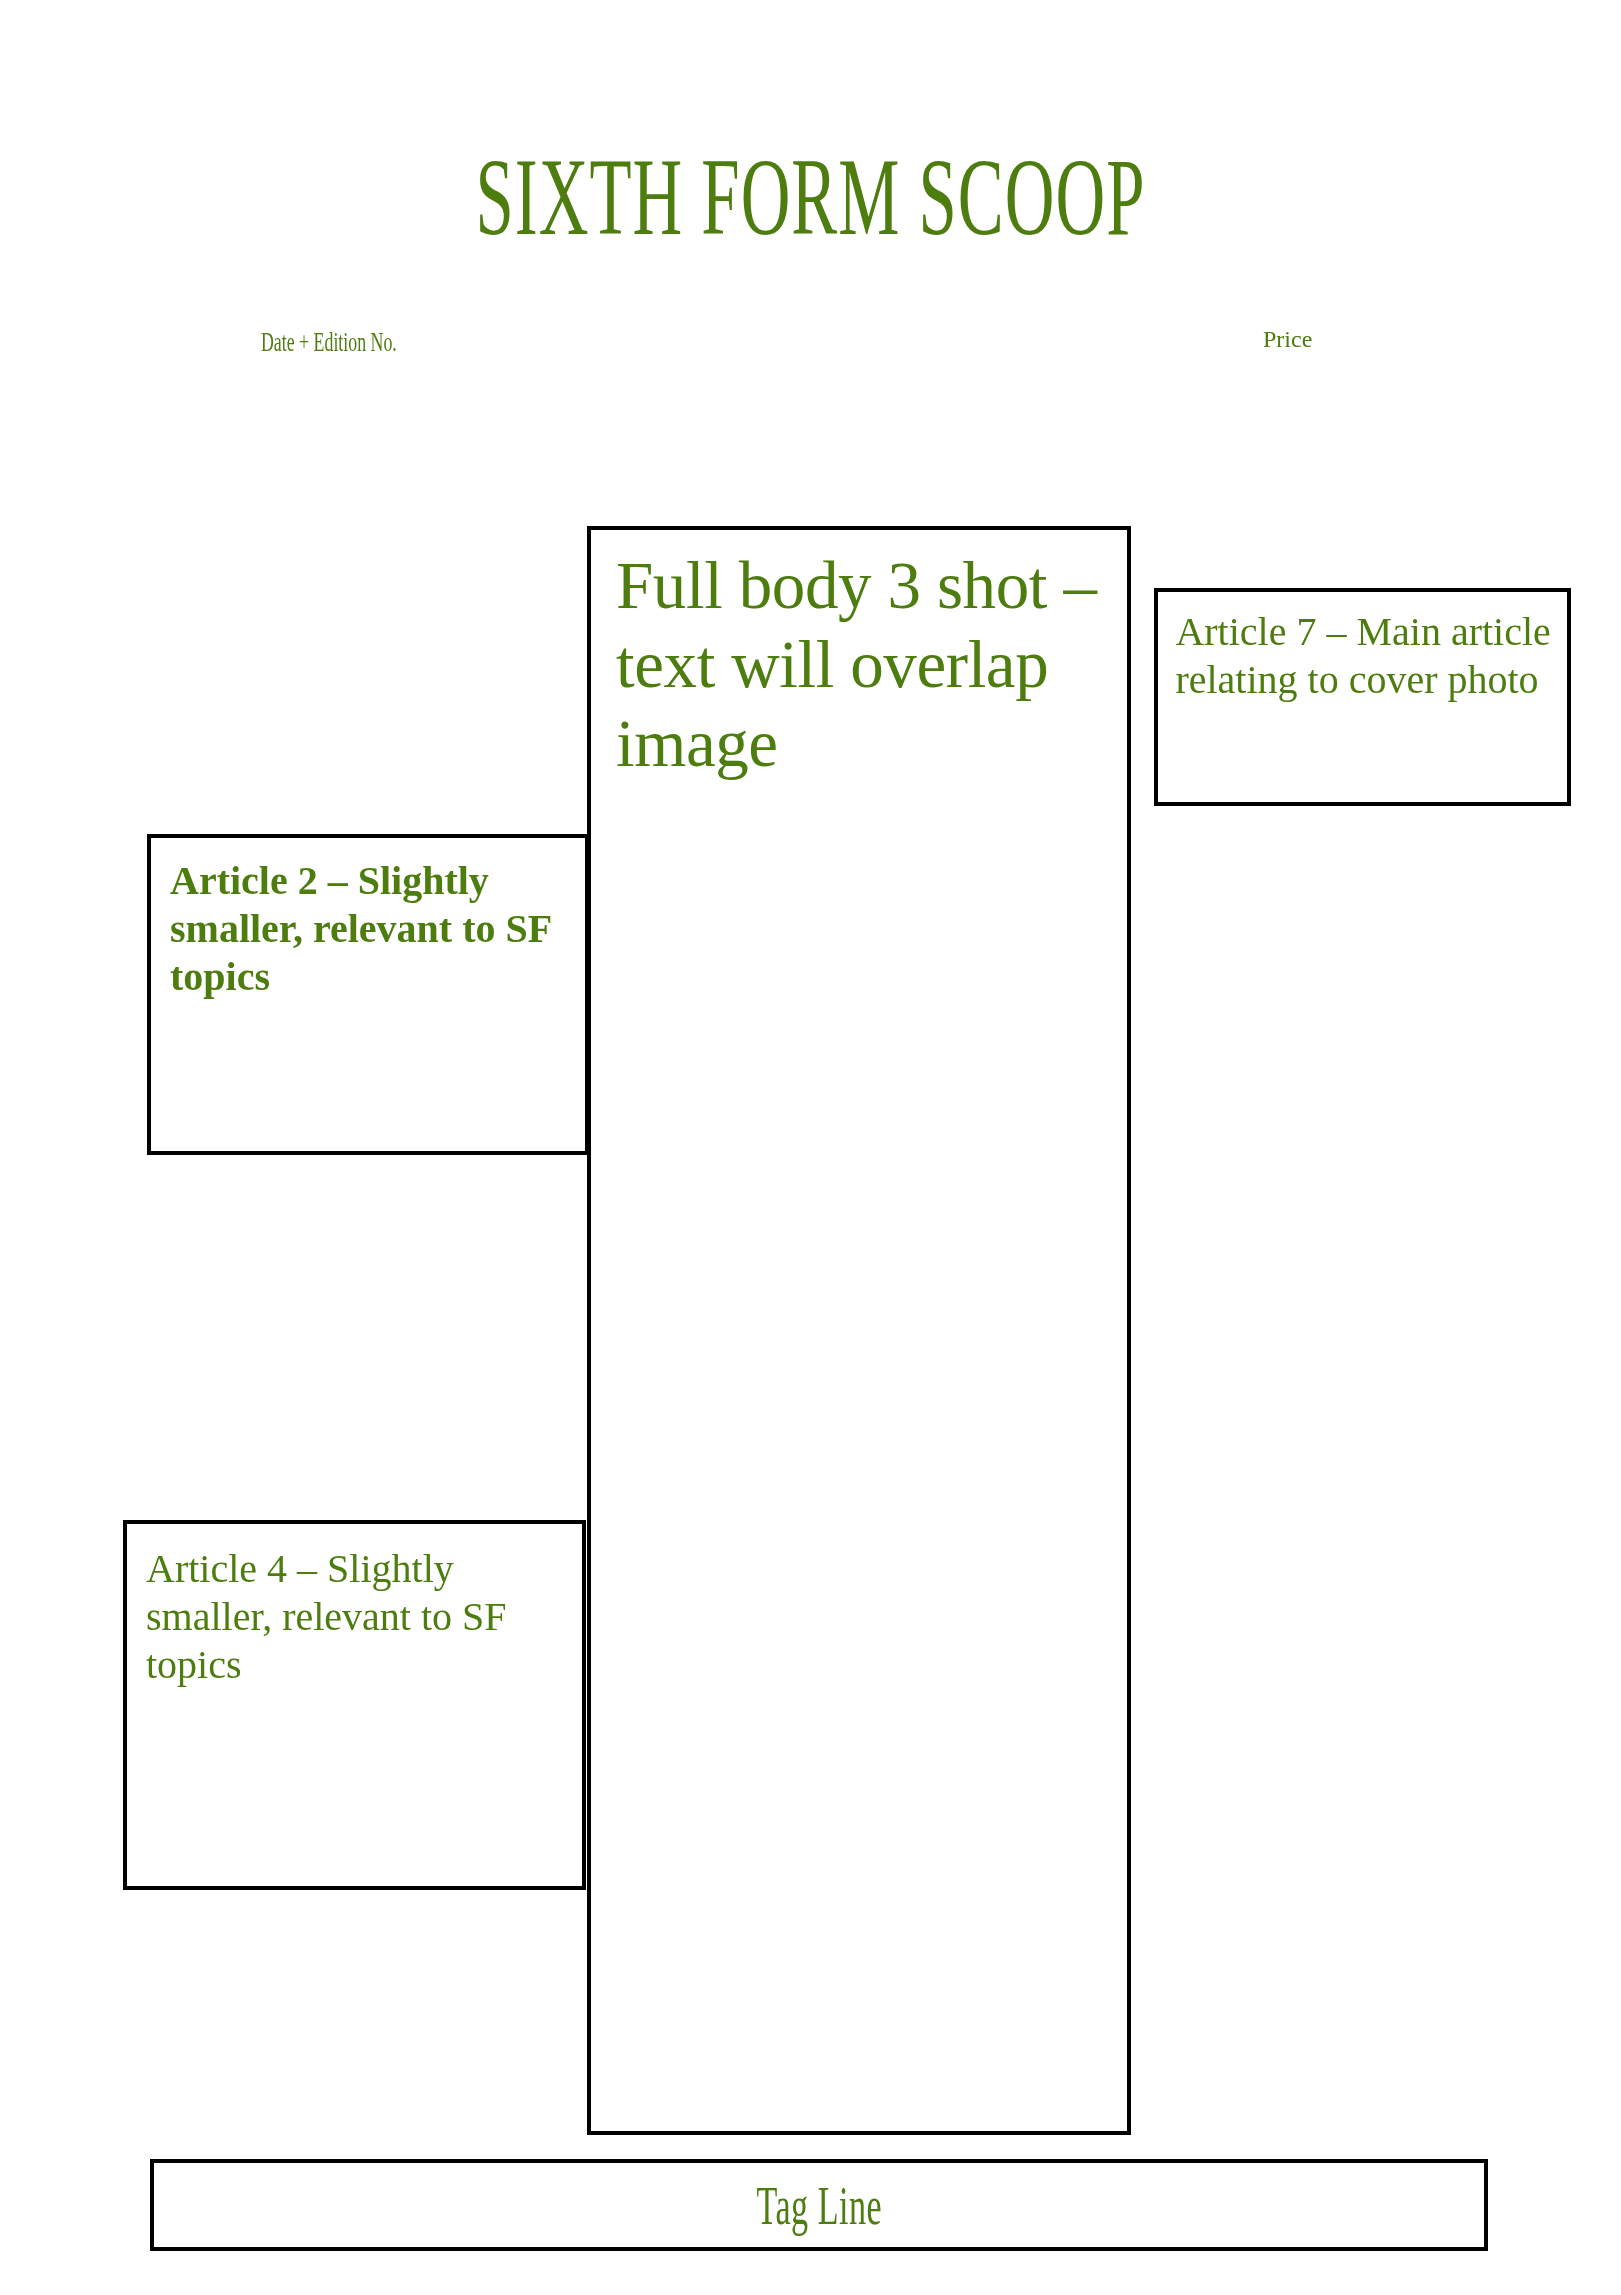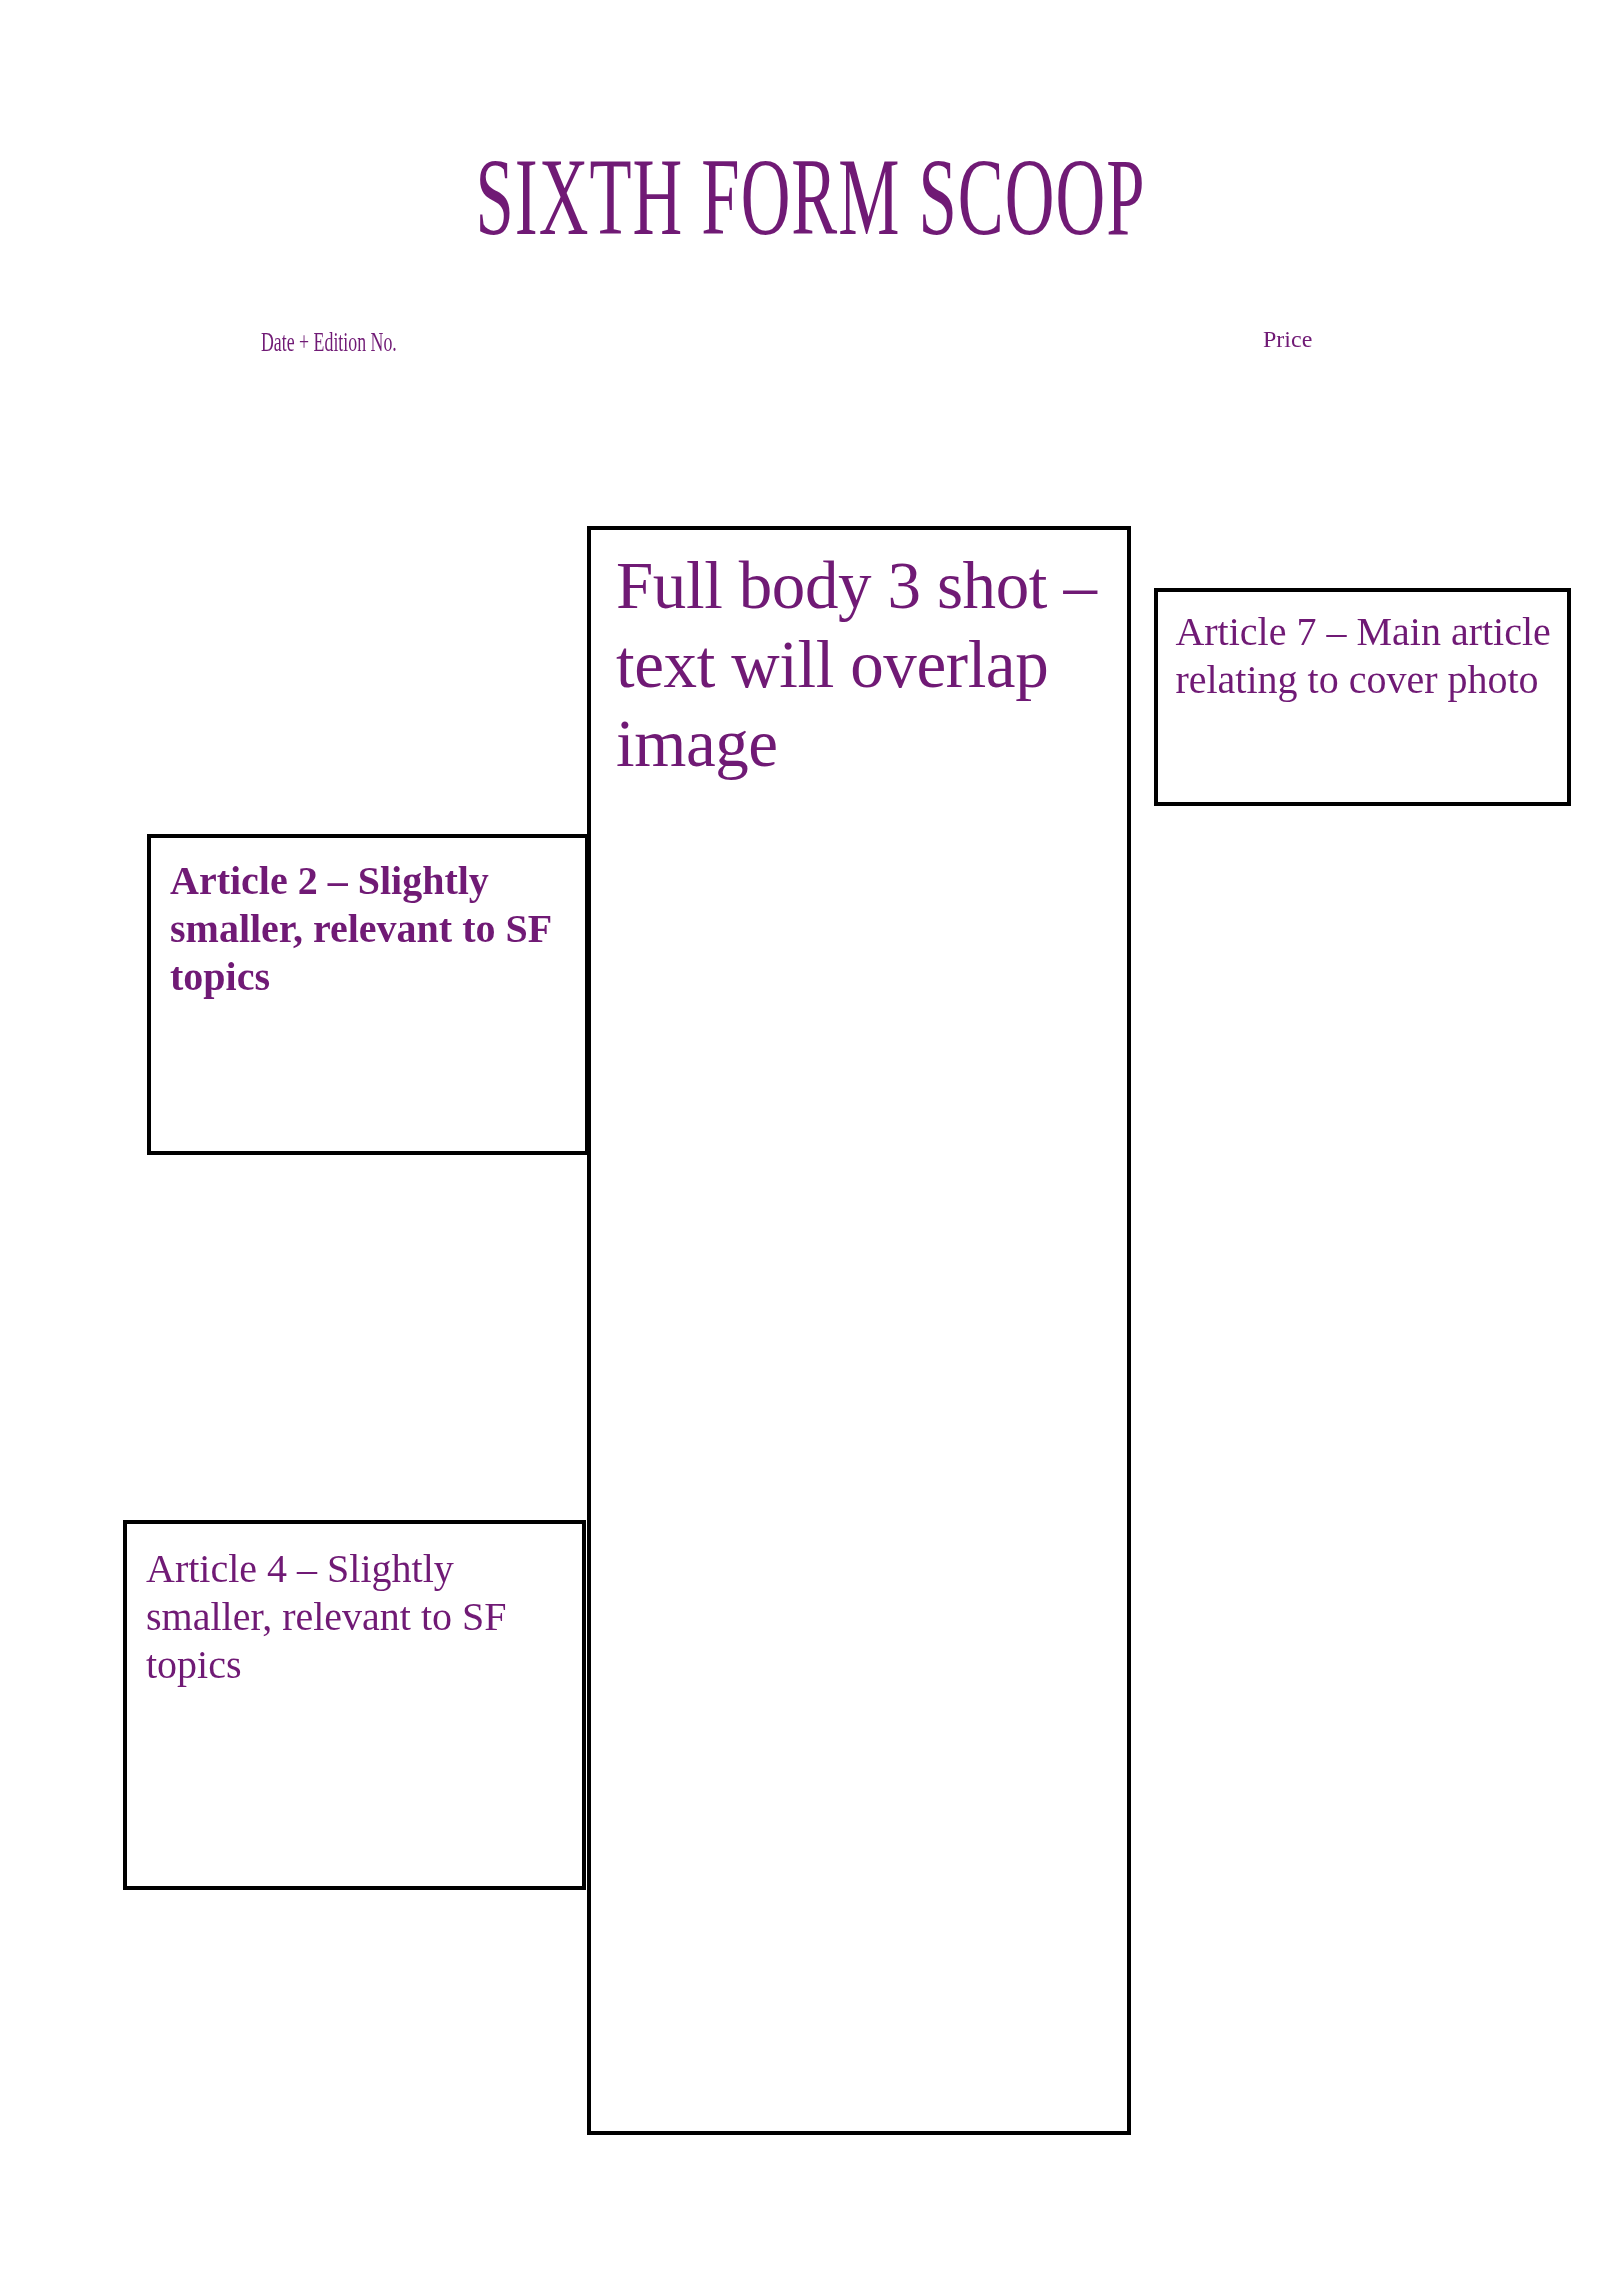--- a/index.html
+++ b/index.html
@@ -7,21 +7,21 @@
     padding: 0;
     background: #ffffff;
   }
   .page {
     position: relative;
     width: 1621px;
     height: 2295px;
     background: #ffffff;
     overflow: hidden;
     font-family: "Liberation Serif", "DejaVu Serif", serif;
-    color: #701a75;
+    color: #4d7c0f;
   }
 
   
   .masthead-title {
     position: absolute;
     left: 0;
     top: 141px;
     width: 1621px;
     text-align: center;
     font-family: "Liberation Serif", "DejaVu Serif", serif;
@@ -141,15 +141,18 @@
 
   <div class="box article-box" id="article2-box">
     <div class="article-text">Article 2 – Slightly smaller, relevant to SF topics</div>
   </div>
 
 
   <div class="box article-box" id="article4-box">
     <div class="article-text">Article 4 – Slightly smaller, relevant to SF topics</div>
   </div>
 
+  <div class="box tagline-box">
+    <div class="tagline-text">Tag Line</div>
+  </div>
 
 </div>
 
 
 </body></html>

